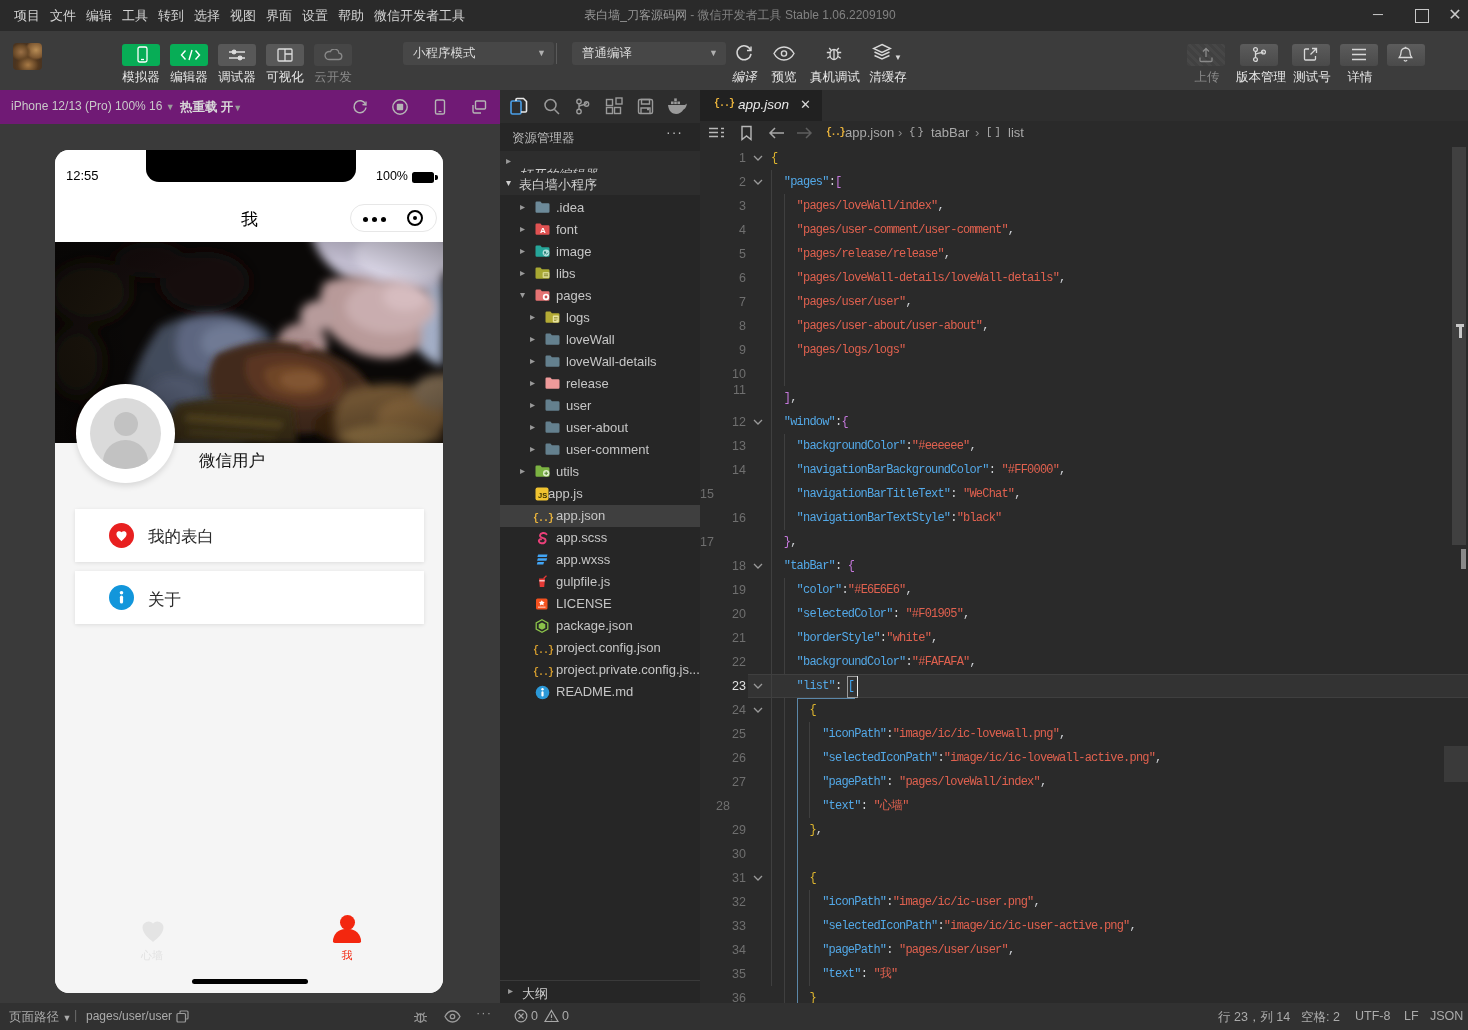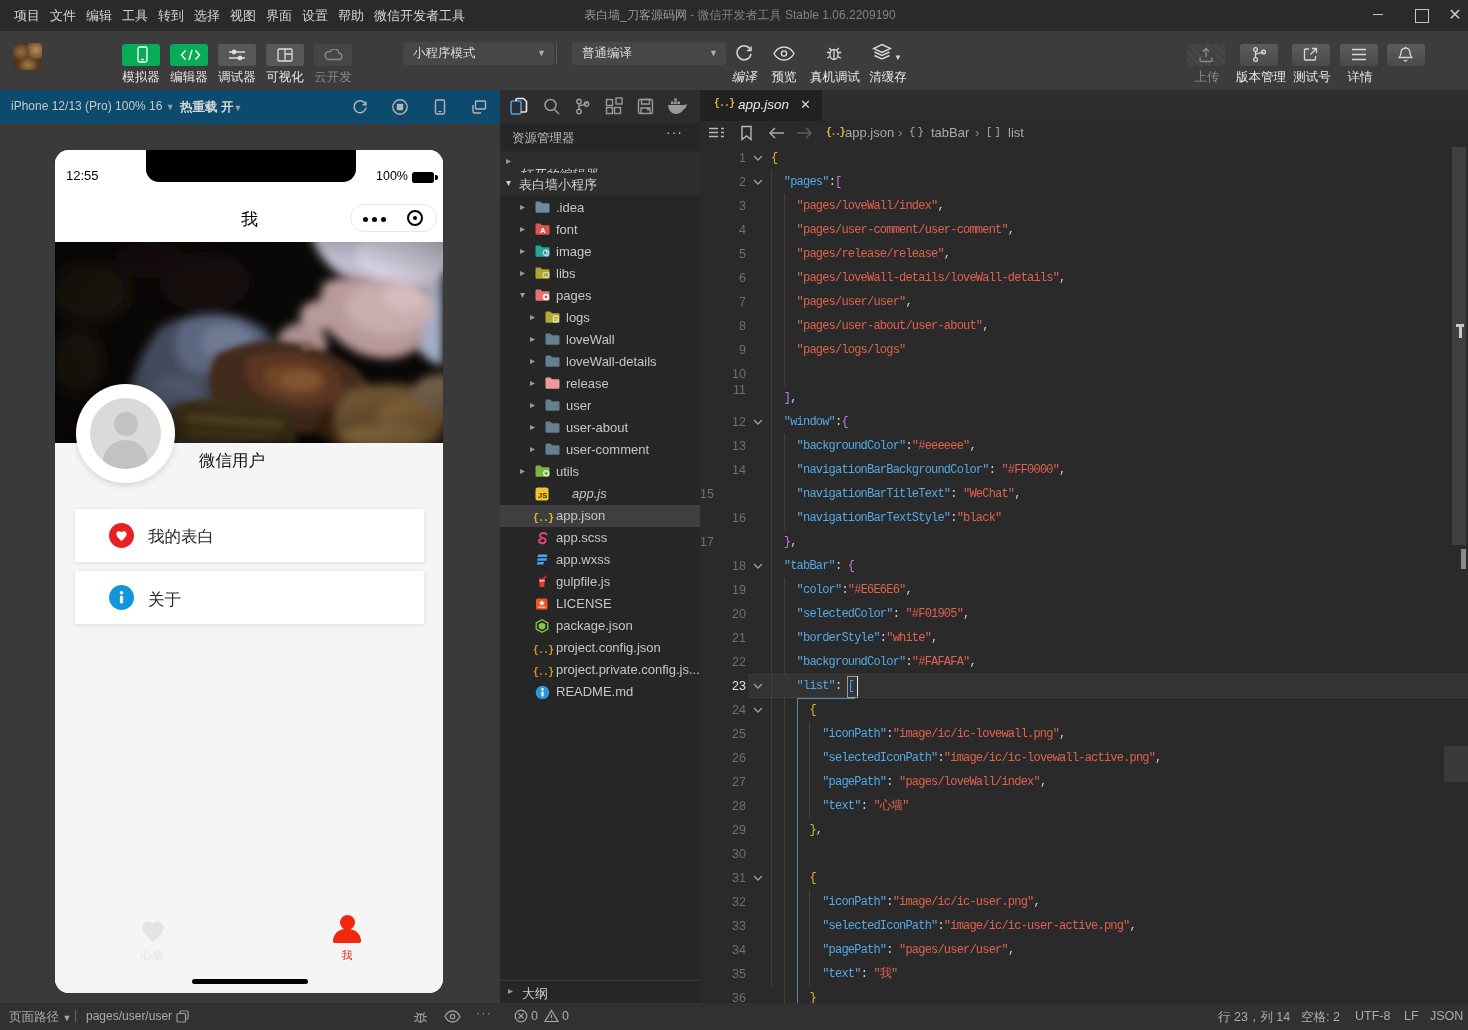--- a/index.html
+++ b/index.html
@@ -28,21 +28,21 @@
   .tbtn.green{background:#07ad56;}
   .tbtn.gray{background:#585858;}
   .tbtn.dim{background:#464646;}
   .tlabel{top:39px;height:14px;line-height:14px;font-size:12.5px;color:#e8e8e8;text-align:center;}
   .tlabel.dim{color:#8a8a8a;}
   .drop{top:11px;height:23px;background:#474747;border-radius:3px;color:#dcdcdc;
         font-size:12.5px;line-height:23px;padding-left:10px;}
   .drop .caret{position:absolute;right:8px;top:0;color:#b0b0b0;font-size:9px;}
   .rbox{top:12.5px;width:38px;height:22px;border-radius:3px;background:linear-gradient(#5c5c5c,#4a4a4a);}
   
-  #simbar{left:0;top:90px;width:500px;height:34px;background:#0c4a6e;color:#c9c9c9;font-size:12.5px;}
+  #simbar{left:0;top:90px;width:500px;height:34px;background:#701a75;color:#c9c9c9;font-size:12.5px;}
   #simarea{left:0;top:124px;width:500px;height:879px;background:#3a3a3a;}
   #phone{position:absolute;left:55px;top:26px;width:388px;height:843px;background:#fff;
          border-radius:14px;overflow:hidden;}
   
   #activity{left:500px;top:90px;width:200px;height:33px;background:#2d2d2d;}
   #explorer{left:500px;top:123px;width:200px;height:880px;background:#262626;overflow:hidden;
             color:#c0c0c0;font-size:13px;}
   
   #tabstrip{left:700px;top:90px;width:768px;height:31px;background:#2e2e2e;}
   #tab1{left:0;top:0;width:122px;height:31px;background:#212121;color:#e4e4e4;}
@@ -175,21 +175,21 @@
     <svg class="abs" style="left:1398px;top:15px;" width="15" height="17" viewBox="0 0 15 17" fill="none" stroke="#d8d8d8" stroke-width="1.3">
       <path d="M7.5 2 a4.5 4.5 0 0 1 4.5 4.5 c0 3.5 1.5 4.5 1.8 5 H1.2 c.3-.5 1.8-1.5 1.8-5 A4.5 4.5 0 0 1 7.5 2z"></path>
       <path d="M6 14 a1.6 1.6 0 0 0 3 0" stroke-width="1.2"></path>
       <path d="M7.5 2 V0.8" stroke-width="1.4"></path>
     </svg>
   <div class="abs tlabel" style="left:1385px;width:44px;margin-top:40px;">消息</div>
 </div>
 
 <div class="abs" id="simbar">
   <span class="abs" style="left:11px;top:9px;font-size:12px;">iPhone 12/13 (Pro) 100% 16 <span style="font-size:9px;color:#9a9a9a;">▼</span></span>
-  <span class="abs" style="left:180px;top:9px;color:#d8d8d8;font-weight:bold;">热重载 开<span style="font-size:9px;color:#9a9a9a;">▼</span></span>
+  <span class="abs" style="left:180px;top:9px;color:#d8d8d8;font-weight:bold;font-family:Liberation Serif, serif;">热重载 开<span style="font-size:9px;color:#9a9a9a;">▼</span></span>
   <svg class="abs" style="left:351px;top:8px;" width="18" height="18" viewBox="0 0 18 18" fill="none" stroke="#b5b5b5" stroke-width="1.5">
     <path d="M14.5 6.2 A6 6 0 1 0 15 9.5"></path>
       <path d="M15 3.5 L15 7 L11.5 6.5" stroke-width="1.3" fill="none"></path>
   </svg>
   <svg class="abs" style="left:391px;top:8px;" width="18" height="18" viewBox="0 0 18 18">
     <circle cx="9" cy="9" r="7.2" fill="none" stroke="#b5b5b5" stroke-width="1.4"></circle>
     <rect x="5.8" y="5.8" width="6.4" height="6.4" rx="1" fill="#b5b5b5"></rect>
   </svg>
   <svg class="abs" style="left:431px;top:8px;" width="18" height="18" viewBox="0 0 18 18" fill="none" stroke="#b5b5b5" stroke-width="1.4">
     <rect x="4.5" y="2" width="9" height="14" rx="1.6"></rect>
@@ -500,21 +500,21 @@
         </span>
         <span class="abs" style="left:56px;top:3px;">utils</span>
       </div>
   <div class="abs" style="left:0;top:286px;width:200px;height:22px;">
         <span class="abs" style="left:35px;top:4px;">
           <svg width="14" height="14" viewBox="0 0 14 14">
             <rect x="0.5" y="0.5" width="13" height="13" rx="2" fill="#f0c330"></rect>
             <text x="3" y="10.5" font-size="7.5" font-weight="bold" fill="#3a3000" font-family="Liberation Sans">JS</text>
           </svg>
         </span>
-        <span class="abs" style="left:72px;top:3px;font-style:italic;">app.js</span>
+        <span class="abs" style="left:48px;top:3px;">app.js</span>
       </div>
   <div class="abs" style="left:0;top:308px;width:200px;height:22px; background:#3f3f3f;">
         <span class="abs" style="left:33px;top:4px;"><span style="font-family:'Liberation Mono',monospace;font-size:10px;letter-spacing:-1px;font-weight:bold;color:#e8b23c;">{..}</span></span>
         <span class="abs" style="left:56px;top:3px;">app.json</span>
       </div>
   <div class="abs" style="left:0;top:330px;width:200px;height:22px;">
         <span class="abs" style="left:35px;top:4px;">
           <svg width="15" height="15" viewBox="0 0 15 15">
             <path d="M11.5 3.2 C10 1.2 5.5 1.8 5 4.2 C4.6 6.2 7.5 6.8 9 7.4 C11 8.2 11.2 10.4 9.5 11.6 C7.8 12.8 4.8 12.4 4 10.6 C3.4 9.2 4.6 8.0 6 8.4" fill="none" stroke="#ec407a" stroke-width="1.9" stroke-linecap="round"></path>
           </svg>
@@ -638,21 +638,21 @@
   <div class="abs" style="top:408px;width:46px;text-align:right;height:24px;line-height:24px;font-size:12.5px;color:#6f6f6f;">18</div>
   <div class="abs" style="top:432px;width:46px;text-align:right;height:24px;line-height:24px;font-size:12.5px;color:#6f6f6f;">19</div>
   <div class="abs" style="top:456px;width:46px;text-align:right;height:24px;line-height:24px;font-size:12.5px;color:#6f6f6f;">20</div>
   <div class="abs" style="top:480px;width:46px;text-align:right;height:24px;line-height:24px;font-size:12.5px;color:#6f6f6f;">21</div>
   <div class="abs" style="top:504px;width:46px;text-align:right;height:24px;line-height:24px;font-size:12.5px;color:#6f6f6f;">22</div>
   <div class="abs" style="top:528px;width:46px;text-align:right;height:24px;line-height:24px;font-size:12.5px;color:#e2e2e2;">23</div>
   <div class="abs" style="top:552px;width:46px;text-align:right;height:24px;line-height:24px;font-size:12.5px;color:#6f6f6f;">24</div>
   <div class="abs" style="top:576px;width:46px;text-align:right;height:24px;line-height:24px;font-size:12.5px;color:#6f6f6f;">25</div>
   <div class="abs" style="top:600px;width:46px;text-align:right;height:24px;line-height:24px;font-size:12.5px;color:#6f6f6f;">26</div>
   <div class="abs" style="top:624px;width:46px;text-align:right;height:24px;line-height:24px;font-size:12.5px;color:#6f6f6f;">27</div>
-  <div class="abs" style="top:648px;width:46px;text-align:right;height:24px;line-height:24px;font-size:12.5px;color:#6f6f6f;">28</div>
+  <div class="abs" style="top:648px;width:46px;text-align:center;height:24px;line-height:24px;font-size:12.5px;color:#6f6f6f;">28</div>
   <div class="abs" style="top:672px;width:46px;text-align:right;height:24px;line-height:24px;font-size:12.5px;color:#6f6f6f;">29</div>
   <div class="abs" style="top:696px;width:46px;text-align:right;height:24px;line-height:24px;font-size:12.5px;color:#6f6f6f;">30</div>
   <div class="abs" style="top:720px;width:46px;text-align:right;height:24px;line-height:24px;font-size:12.5px;color:#6f6f6f;">31</div>
   <div class="abs" style="top:744px;width:46px;text-align:right;height:24px;line-height:24px;font-size:12.5px;color:#6f6f6f;">32</div>
   <div class="abs" style="top:768px;width:46px;text-align:right;height:24px;line-height:24px;font-size:12.5px;color:#6f6f6f;">33</div>
   <div class="abs" style="top:792px;width:46px;text-align:right;height:24px;line-height:24px;font-size:12.5px;color:#6f6f6f;">34</div>
   <div class="abs" style="top:816px;width:46px;text-align:right;height:24px;line-height:24px;font-size:12.5px;color:#6f6f6f;">35</div>
   <div class="abs" style="top:840px;width:46px;text-align:right;height:24px;line-height:24px;font-size:12.5px;color:#6f6f6f;">36</div>
   <svg class="abs" style="left:53px;top:9px;" width="10" height="6" viewBox="0 0 10 6" fill="none" stroke="#9a9a9a" stroke-width="1.3">
       <path d="M1 1 L5 5 L9 1"></path>

